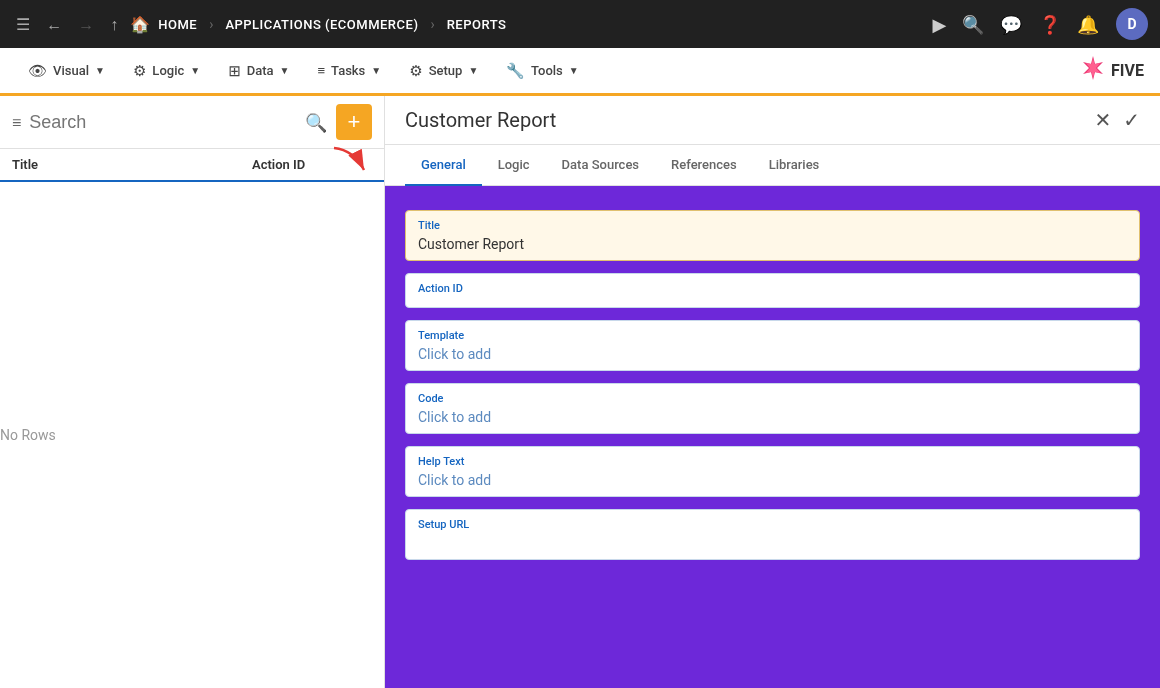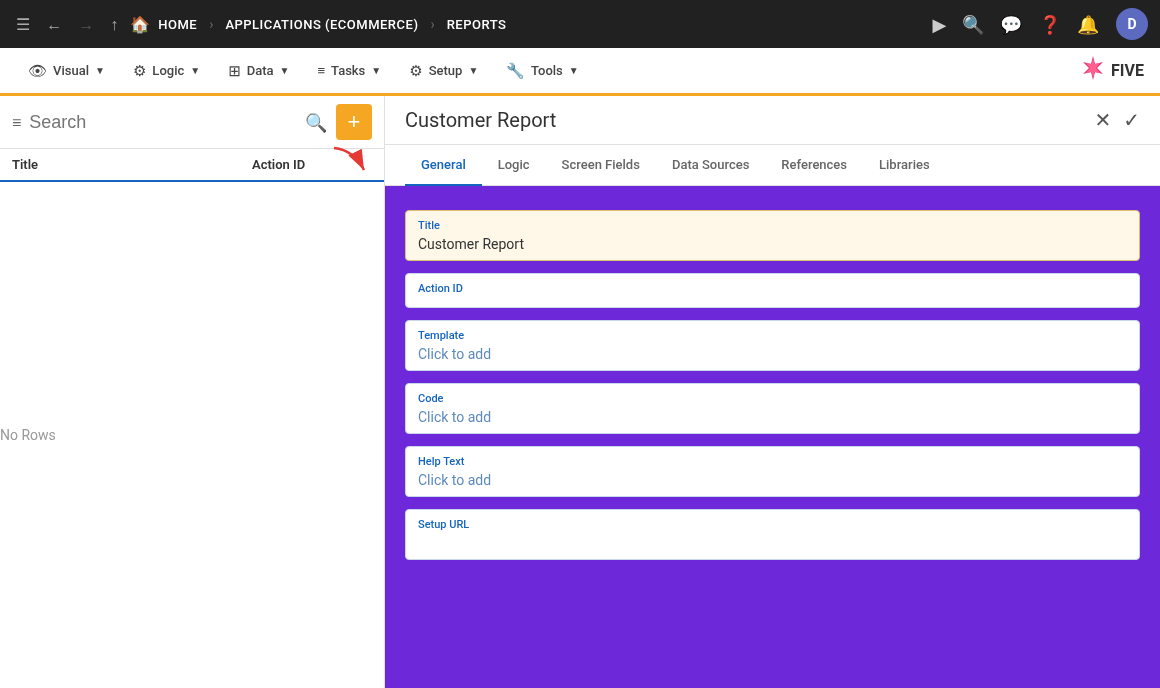--- a/index.html
+++ b/index.html
@@ -329,21 +329,20 @@
       <span class="report-title">Customer Report</span>
       <div class="header-actions">
         <button class="header-btn">✕</button>
         <button class="header-btn check">✓</button>
       </div>
     </div>
 
     <div class="tabs">
       <div class="tab active">General</div>
       <div class="tab">Logic</div>
-      <div class="tab">Screen Fields</div>
       <div class="tab">Data Sources</div>
       <div class="tab">References</div>
       <div class="tab">Libraries</div>
     </div>
 
     <div class="form-area">
 
       <div class="form-field highlighted">
         <div class="field-label">Title</div>
         <div class="field-value">Customer Report</div>

